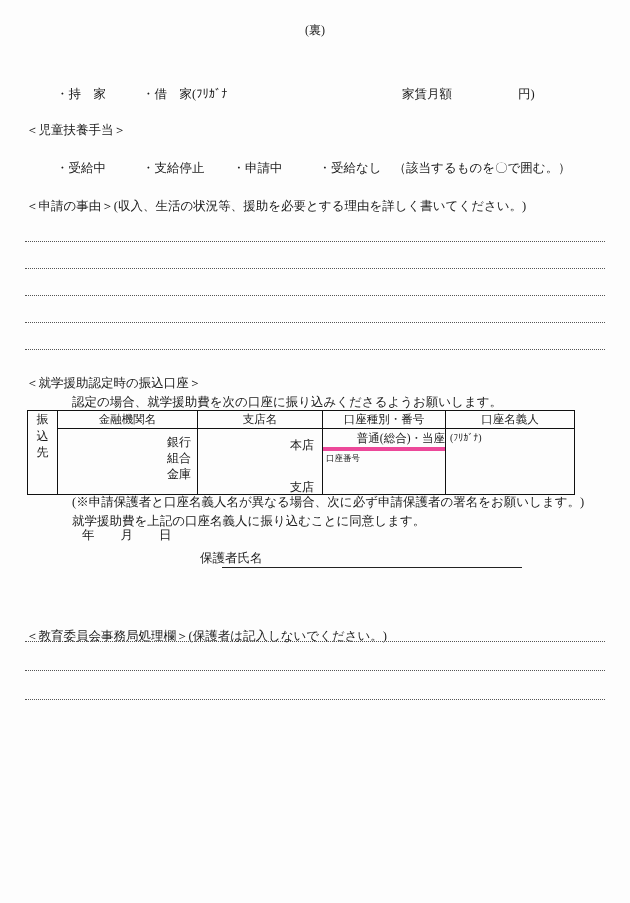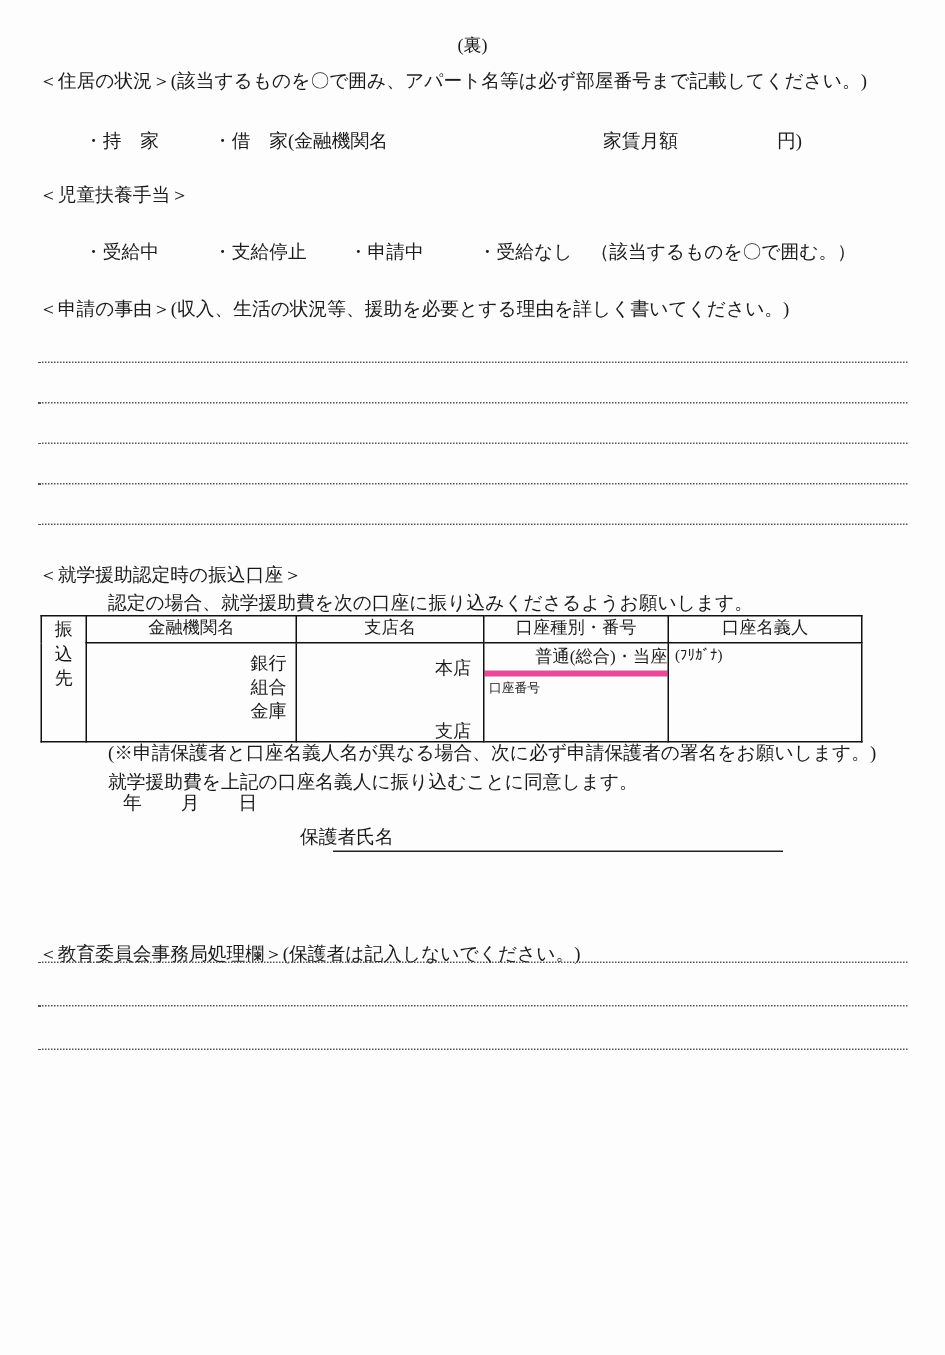--- a/index.html
+++ b/index.html
@@ -160,24 +160,23 @@
   .ymd span { display: inline-block; }
   .ymd .g { display: inline-block; width: 26px; }
 </style>
 </head>
 <body>
 
 <div class="page">
 
   <div class="abs page-mark">(裏)</div>
 
-  <div class="abs sec-head" style="top:46px;">＜住居の状況＞(該当するものを〇で囲み、アパート名等は必ず部屋番号まで記載してください。)</div>
 
   <div class="abs" style="left:56px; top:86px; font-size:12.5px;">
-    <span class="opt">・</span><span class="opt">持　家</span><span class="gap-md"></span><span class="opt">・</span><span class="opt">借　家(金融機関名</span>
+    <span class="opt">・</span><span class="opt">持　家</span><span class="gap-md"></span><span class="opt">・</span><span class="opt">借　家(ﾌﾘｶﾞﾅ</span>
   </div>
   <div class="abs" style="left:402px; top:86px; font-size:12.5px;">家賃月額</div>
   <div class="abs" style="left:518px; top:86px; font-size:12.5px;">円)</div>
 
   <div class="abs sec-head" style="top:122px;">＜児童扶養手当＞</div>
 
   <div class="abs" style="left:56px; top:160px; font-size:12.5px;">
     <span class="opt">・</span><span class="opt">受給中</span><span class="gap-md"></span><span class="opt">・</span><span class="opt">支給停止</span><span class="gap-sm"></span><span class="opt">・</span><span class="opt">申請中</span><span class="gap-md"></span><span class="opt">・</span><span class="opt">受給なし</span><span class="sp2"></span><span class="opt">（該当するものを〇で囲む。）</span>
   </div>
 

